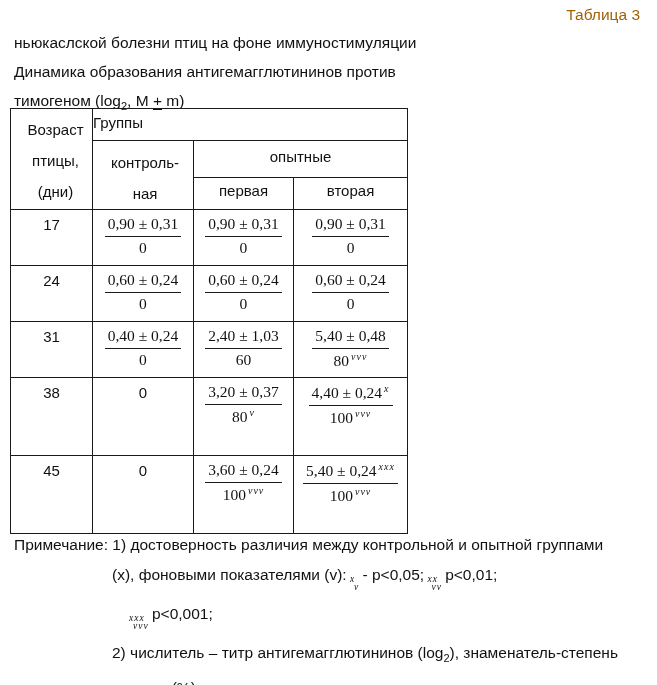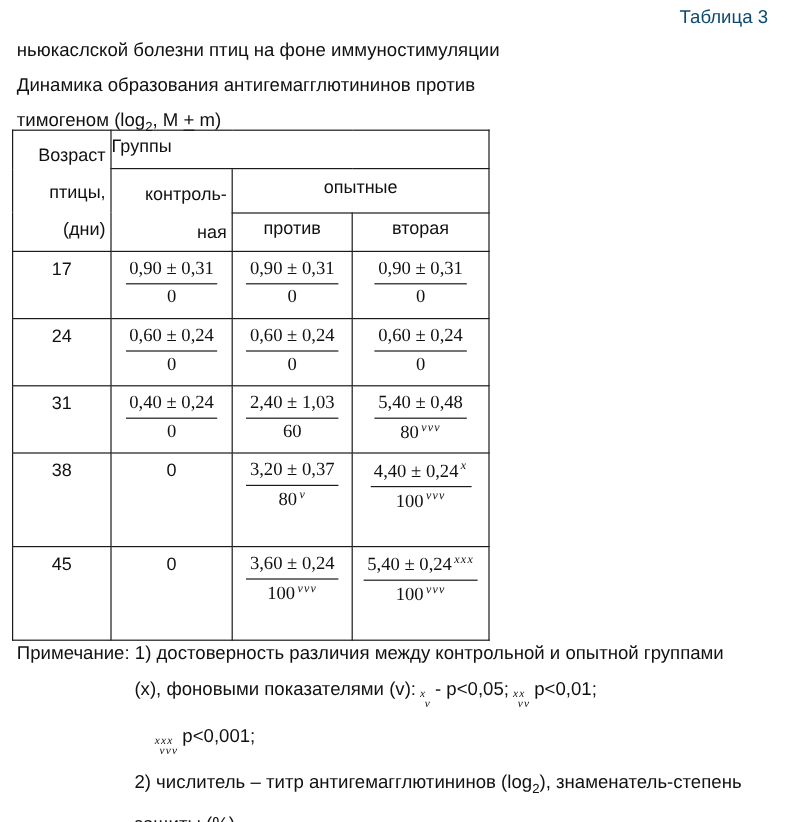--- a/index.html
+++ b/index.html
@@ -4,41 +4,41 @@
 <style>
   * { margin:0; padding:0; box-sizing:border-box; }
   body { background:#888; }
   .page {
     position:relative; width:657px; height:685px; background:#ffffff;
     font-family:"Liberation Sans", sans-serif; color:#111;
     overflow:hidden;
   }
   .table-label {
     position:absolute; top:6px; right:17px;
-    font-size:15.5px; color:#0c4a6e;
+    font-size:15.5px; color:#a16207;
   }
   .caption { position:absolute; top:28px; left:14px; width:430px; }
   .cap-line { font-size:15.5px; line-height:29px; white-space:nowrap; }
   .ul-plus { text-decoration:underline; text-underline-offset:3px; }
   sub { font-size:11px; }
 
   table.grid {
     position:absolute; top:108px; left:10px;
     border-collapse:collapse; table-layout:fixed;
     width:397px;
   }
   table.grid td, table.grid th {
     border:1.5px solid #1b1b1b; font-weight:normal;
     vertical-align:top; font-size:15px; color:#111;
   }
   col.c1{width:82px;} col.c2{width:101px;} col.c3{width:100px;} col.c4{width:114px;}
 
-  th.hdr-age { text-align:right; padding:5px 4px 0 12px; white-space:pre-line; line-height:31px; }
+  th.hdr-age { text-align:center; padding:5px 4px 0 12px; white-space:pre-line; line-height:31px; }
   th.hdr-groups { text-align:left; height:32px; padding-top:5px; }
-  th.hdr-control { text-align:right; padding:6px 4px 0 8px; white-space:pre-line; line-height:31px; }
+  th.hdr-control { text-align:center; padding:6px 4px 0 8px; white-space:pre-line; line-height:31px; }
   th.hdr-exp { text-align:center; height:32px; padding-top:7px; }
   th.hdr-sub { text-align:center; height:28px; padding-top:4px; }
 
   tr.row-s { height:56px;margin-left:48px; }
   tr.row-l { height:78px; }
   td.age-cell { text-align:center; padding-top:6px; font-size:15px; }
   td.data-cell { text-align:center; padding-top:4px; }
   td.data-cell.plain { font-size:15px; padding-top:6px; }
 
   .frac { display:inline-block; font-family:"Liberation Serif", serif; font-size:15.5px; }
@@ -92,21 +92,21 @@
 птицы,
 (дни)</th>
         <th class="hdr-groups" colspan="3">Группы</th>
       </tr>
       <tr>
         <th class="hdr-control" rowspan="2">контроль-
 ная</th>
         <th class="hdr-exp" colspan="2">опытные</th>
       </tr>
       <tr>
-        <th class="hdr-sub">против</th>
+        <th class="hdr-sub">первая</th>
         <th class="hdr-sub">вторая</th>
       </tr>
     </thead>
     <tbody id="table-body">
         <tr class="row-s">
           <td class="age-cell">17</td>
           <td class="data-cell"><div class="frac"><div class="num">0,90 ± 0,31</div><div class="den">0</div></div></td>
           <td class="data-cell"><div class="frac"><div class="num">0,90 ± 0,31</div><div class="den">0</div></div></td>
           <td class="data-cell"><div class="frac"><div class="num">0,90 ± 0,31</div><div class="den">0</div></div></td>
         </tr>

